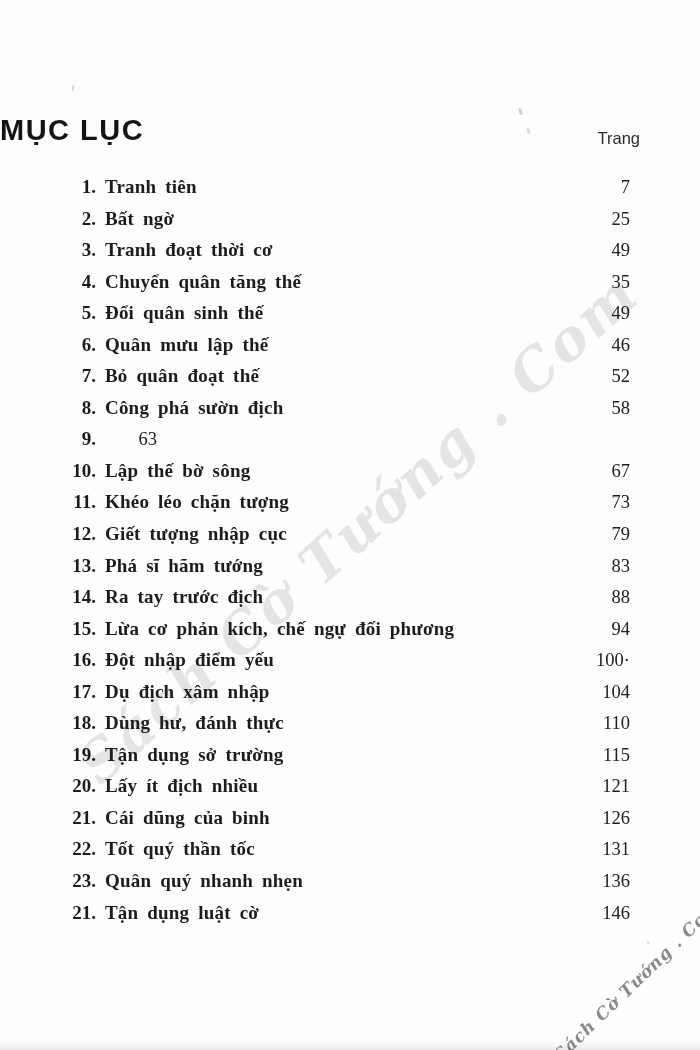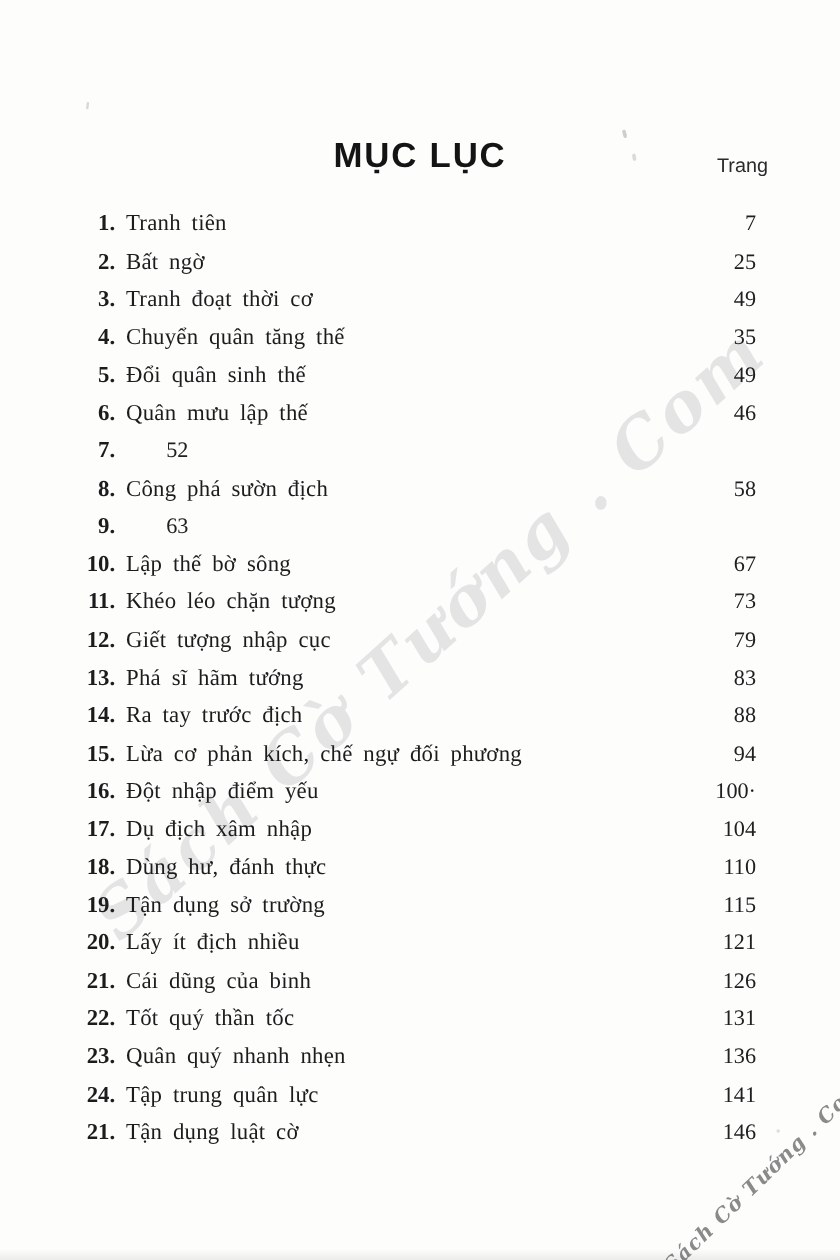--- a/index.html
+++ b/index.html
@@ -46,21 +46,21 @@
     white-space: nowrap;
     pointer-events: none;
     user-select: none;
   }
   
   .doc-title {
     position: absolute;
     top: 114px;
     left: 0;
     width: 700px;
-    text-align: center;
+    text-align: left;
     font-family: "Liberation Sans", sans-serif;
     font-weight: 700;
     font-size: 29px;
     letter-spacing: 1.5px;
     color: #141414;
   }
   .page-col-header {
     position: absolute;
     top: 129px;
     right: 60px;
@@ -85,21 +85,21 @@
   .num {
     width: 37px;
     text-align: right;
     margin-right: 9px;
     font-weight: 700;
     font-size: 19px;
     flex: 0 0 auto;
   }
   .entry-title {
     flex: 1 1 auto;
-    font-weight: 400;
+    font-weight: 700;
     font-size: 19px;
     letter-spacing: 0.2px;
     word-spacing: 4px;
     white-space: nowrap;
     overflow: hidden;
   }
   .pagenum {
     flex: 0 0 auto;
     min-width: 52px;
     text-align: right;
@@ -168,20 +168,21 @@
     </div>
 
     <div class="row">
       <span class="num">6.</span>
       <span class="entry-title">Quân mưu lập thế</span>
       <span class="pagenum">46</span>
     </div>
 
     <div class="row">
       <span class="num">7.</span>
+      <span class="entry-title">Bỏ quân đoạt thế</span>
       <span class="pagenum">52</span>
     </div>
 
     <div class="row">
       <span class="num">8.</span>
       <span class="entry-title">Công phá sườn địch</span>
       <span class="pagenum">58</span>
     </div>
 
     <div class="row">
@@ -266,25 +267,20 @@
       <span class="entry-title">Tốt quý thần tốc</span>
       <span class="pagenum">131</span>
     </div>
 
     <div class="row">
       <span class="num">23.</span>
       <span class="entry-title">Quân quý nhanh nhẹn</span>
       <span class="pagenum">136</span>
     </div>
 
-    <div class="row">
-      <span class="num">24.</span>
-      <span class="entry-title">Tập trung quân lực</span>
-      <span class="pagenum">141</span>
-    </div>
 
     <div class="row">
       <span class="num">21.</span>
       <span class="entry-title">Tận dụng luật cờ</span>
       <span class="pagenum">146</span>
     </div>
   </div>
 
   <div class="wm-corner">Sách Cờ Tướng . Com</div>
 

